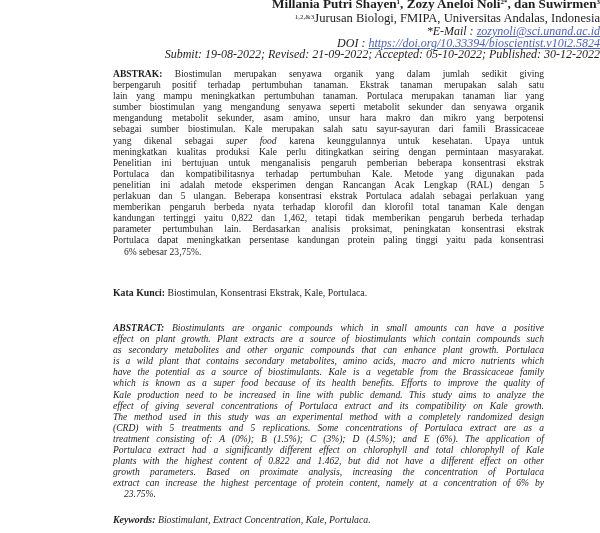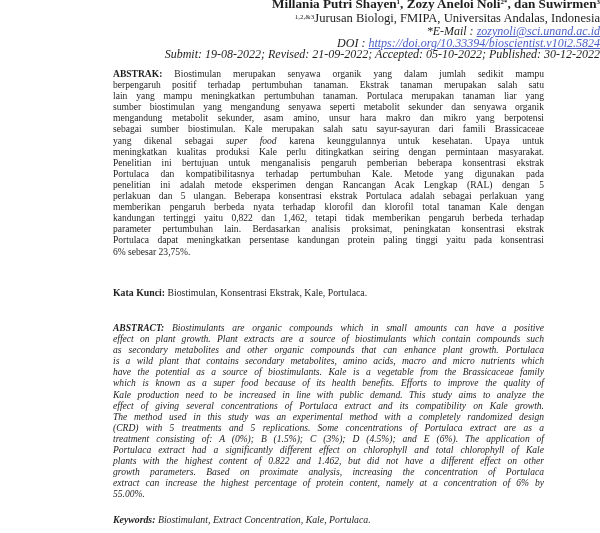--- a/index.html
+++ b/index.html
@@ -14,21 +14,21 @@
     .authors sup, .affil sup { font-size: 7px; vertical-align: top; position: relative; top: -1px; }
     .affil { font-size: 12.6px; line-height: 15px; white-space: nowrap; padding-left: 8px; }
     .meta { font-style: italic; font-size: 12px; line-height: 11.6px; white-space: nowrap; }
     .meta a { color: #4a5fc8; text-decoration: underline; }
     .block {
       position: absolute; left: 113px; width: 431px;
       font-size: 9.55px; line-height: 11.1px; text-align: justify;
       text-align-last: left;
     }
     .block .line { display: block; text-align: justify; text-align-last: justify; white-space: nowrap; }
-    .block .line.last { text-align-last: left; }
+    .block .line.last { text-align-last: left; margin-left: 11px; }
     .abstrak { top: 68px; }
     .kata { top: 287px; font-size: 9.8px; }
     .abstract { top: 322px; font-style: italic; }
     .keywords { top: 514px; font-style: italic; font-size: 9.8px; }
     .lbl { font-weight: bold; }
     .abstract .lbl, .keywords .lbl { font-style: italic; }
     .it { font-style: italic; }
   </style>
 </head>
 <body>
@@ -44,21 +44,21 @@
     <div class="meta">
       <span>*E-Mail : </span><a>zozynoli@sci.unand.ac.id</a>
     </div>
     <div class="meta">
       <span>DOI : </span><a>https://doi.org/10.33394/bioscientist.v10i2.5824</a>
     </div>
     <div class="meta">Submit: 19-08-2022; Revised: 21-09-2022; Accepted: 05-10-2022; Published: 30-12-2022</div>
   </div>
 
   <div class="block abstrak" id="abstrak">
-      <span class="line"><span class="lbl">ABSTRAK:</span><span> Biostimulan merupakan senyawa organik yang dalam jumlah sedikit mampu</span></span>
+      <span class="line"><span class="lbl">ABSTRAK:</span><span> Biostimulan merupakan senyawa organik yang dalam jumlah sedikit giving</span></span>
       <span class="line"><span>berpengaruh positif terhadap pertumbuhan tanaman. Ekstrak tanaman merupakan salah satu</span></span>
       <span class="line"><span>lain yang mampu meningkatkan pertumbuhan tanaman. Portulaca merupakan tanaman liar yang</span></span>
       <span class="line"><span>sumber biostimulan yang mengandung senyawa seperti metabolit sekunder dan senyawa organik</span></span>
       <span class="line"><span>mengandung metabolit sekunder, asam amino, unsur hara makro dan mikro yang berpotensi</span></span>
       <span class="line"><span>sebagai sumber biostimulan. Kale merupakan salah satu sayur-sayuran dari famili Brassicaceae</span></span>
       <span class="line"><span>yang dikenal sebagai </span><span class="it">super food</span><span> karena keunggulannya untuk kesehatan. Upaya untuk</span></span>
       <span class="line"><span>meningkatkan kualitas produksi Kale perlu ditingkatkan seiring dengan permintaan masyarakat.</span></span>
       <span class="line"><span>Penelitian ini bertujuan untuk menganalisis pengaruh pemberian beberapa konsentrasi ekstrak</span></span>
       <span class="line"><span>Portulaca dan kompatibilitasnya terhadap pertumbuhan Kale. Metode yang digunakan pada</span></span>
       <span class="line"><span>penelitian ini adalah metode eksperimen dengan Rancangan Acak Lengkap (RAL) dengan 5</span></span>
@@ -83,19 +83,19 @@
       <span class="line"><span>which is known as a super food because of its health benefits. Efforts to improve the quality of</span></span>
       <span class="line"><span>Kale production need to be increased in line with public demand. This study aims to analyze the</span></span>
       <span class="line"><span>effect of giving several concentrations of Portulaca extract and its compatibility on Kale growth.</span></span>
       <span class="line"><span>The method used in this study was an experimental method with a completely randomized design</span></span>
       <span class="line"><span>(CRD) with 5 treatments and 5 replications. Some concentrations of Portulaca extract are as a</span></span>
       <span class="line"><span>treatment consisting of: A (0%); B (1.5%); C (3%); D (4.5%); and E (6%). The application of</span></span>
       <span class="line"><span>Portulaca extract had a significantly different effect on chlorophyll and total chlorophyll of Kale</span></span>
       <span class="line"><span>plants with the highest content of 0.822 and 1.462, but did not have a different effect on other</span></span>
       <span class="line"><span>growth parameters. Based on proximate analysis, increasing the concentration of Portulaca</span></span>
       <span class="line"><span>extract can increase the highest percentage of protein content, namely at a concentration of 6% by</span></span>
-      <span class="line last"><span>55.00%.</span></span>
+      <span class="line last"><span>23.75%.</span></span>
     </div>
 
   <div class="block keywords">
     <span class="lbl">Keywords:</span><span> Biostimulant, Extract Concentration, Kale, Portulaca.</span>
   </div>
 </div>
 
 </body></html>

